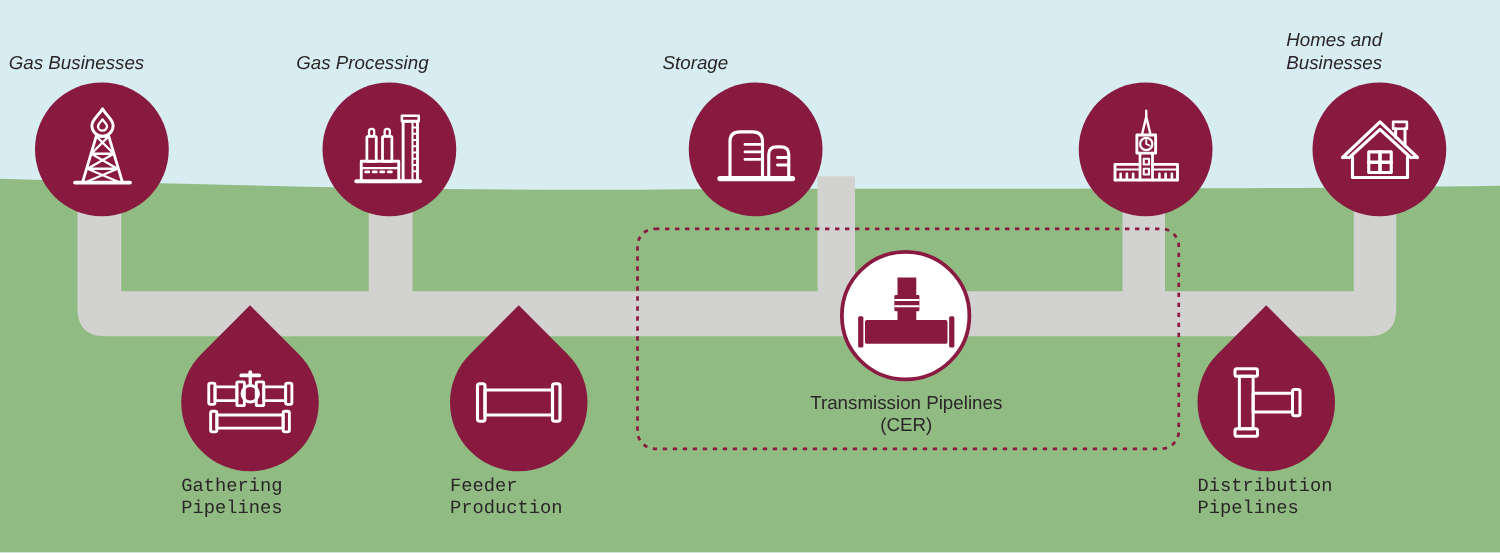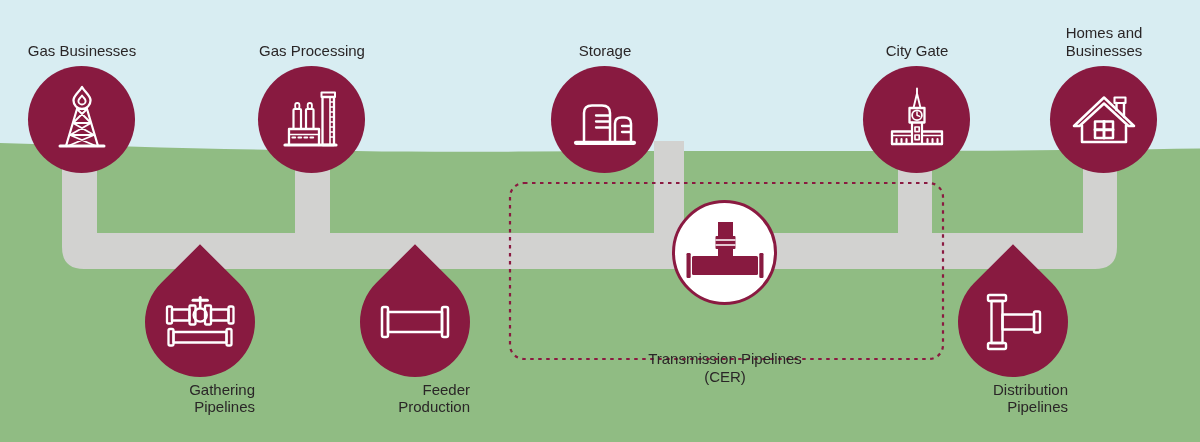--- a/index.html
+++ b/index.html
@@ -6,40 +6,40 @@
     --sky:#d8edf2; --ground:#90bc83; --pipe:#d2d2d0; --maroon:#881a40;
     --line:#8a1a41; --text:#2a2627; --white:#ffffff;
   }
   *{margin:0;padding:0;box-sizing:border-box}
   body{font-family:"Liberation Sans", sans-serif;}
   .scene{position:relative;width:1200px;height:442px;background:var(--sky);overflow:hidden;}
   .bg{position:absolute;left:0;top:0;z-index:0;}
 
   
   .station{position:absolute;width:150px;top:0;height:180px;z-index:3;}
-  .slabel{position:absolute;top:42px;left:0;right:0;text-align:center;
-          font-size:15px;line-height:18px;color:var(--text);}
+  .slabel{position:absolute;top:42px;left:0;right:0;text-align:left;
+          font-size:15px;line-height:18px;color:var(--text);font-style:italic;}
   .slabel.two{top:24px;}
   .ncircle{position:absolute;top:66px;left:21px;width:107px;height:107px;border-radius:50%;
            background:var(--maroon);display:flex;align-items:center;justify-content:center;}
 
   
   .dropnode{position:absolute;width:110px;height:180px;top:267px;z-index:3;}
   .drop{position:absolute;left:0;top:0;width:110px;height:110px;background:var(--maroon);
         border-radius:0 50% 50% 50%;transform:rotate(45deg);}
   .dropicon{position:absolute;z-index:2;}
-  .dlabel{position:absolute;top:114px;left:0;right:0;text-align:right;
-          font-size:15px;line-height:17px;color:var(--text);}
+  .dlabel{position:absolute;top:114px;left:0;right:0;text-align:left;
+          font-size:15px;line-height:17px;color:var(--text);font-family:Liberation Mono, monospace;}
 
   
   .tcircle{position:absolute;left:672px;top:200px;width:105px;height:105px;border-radius:50%;
            background:var(--white);border:3.5px solid var(--line);z-index:3;
            display:flex;align-items:center;justify-content:center;}
   .tlabel{position:absolute;left:615px;top:314px;width:220px;text-align:center;
-          font-size:15px;line-height:17.5px;color:var(--text);z-index:3;margin-top:36px;}
+          font-size:15px;line-height:17.5px;color:var(--text);z-index:3;}
 
   svg.icon{display:block;}
 </style>
 </head>
 <body>
 
 <div class="scene">
 
   <svg class="bg" width="1200" height="442" viewBox="0 0 1200 442">
     <path fill="var(--ground)" d="M0,143 C180,148 340,153 530,151.5 C740,150 930,152.5 1200,148.5 L1200,442 L0,442 Z"></path>
@@ -92,21 +92,20 @@
         <path stroke-width="2.3" d="M13,61 V45 H43 V61"></path>
         <path stroke-width="1.7" d="M13,50.5 H43"></path>
         <path stroke-width="2.2" d="M16.5,53.5 h2.6 M22.5,53.5 h2.6 M28.5,53.5 h2.6 M34.5,53.5 h2.6"></path>
         <path stroke-width="3.2" d="M9,61 H60"></path>
       </svg>
     </div>
   </div>
 
 
   <div class="station" style="left:842px">
-    <div class="slabel">City Gate</div>
     <div class="ncircle">
       <svg class="icon" width="72" height="72" viewBox="0 0 72 72" fill="none" stroke="#fff" stroke-linecap="round" stroke-linejoin="round">
         <path stroke-width="1.9" d="M36,4.5 V10 M32.5,24 L36,9.5 L39.5,24"></path>
         <rect x="28.5" y="24" width="15" height="14.5" stroke-width="2.3"></rect>
         <circle cx="36" cy="31.2" r="4.9" stroke-width="1.8"></circle>
         <path stroke-width="1.5" d="M36,31.2 V28 M36,31.2 L38.6,32.4"></path>
         <path stroke-width="2.2" d="M31,38.5 V60 M41,38.5 V60"></path>
         <rect x="34" y="43" width="4.2" height="4.6" stroke-width="1.7"></rect>
         <rect x="34" y="51" width="4.2" height="4.6" stroke-width="1.7"></rect>
         <path stroke-width="2.3" d="M11,60 V47.5 H31 M41,47.5 H61 V60"></path>

